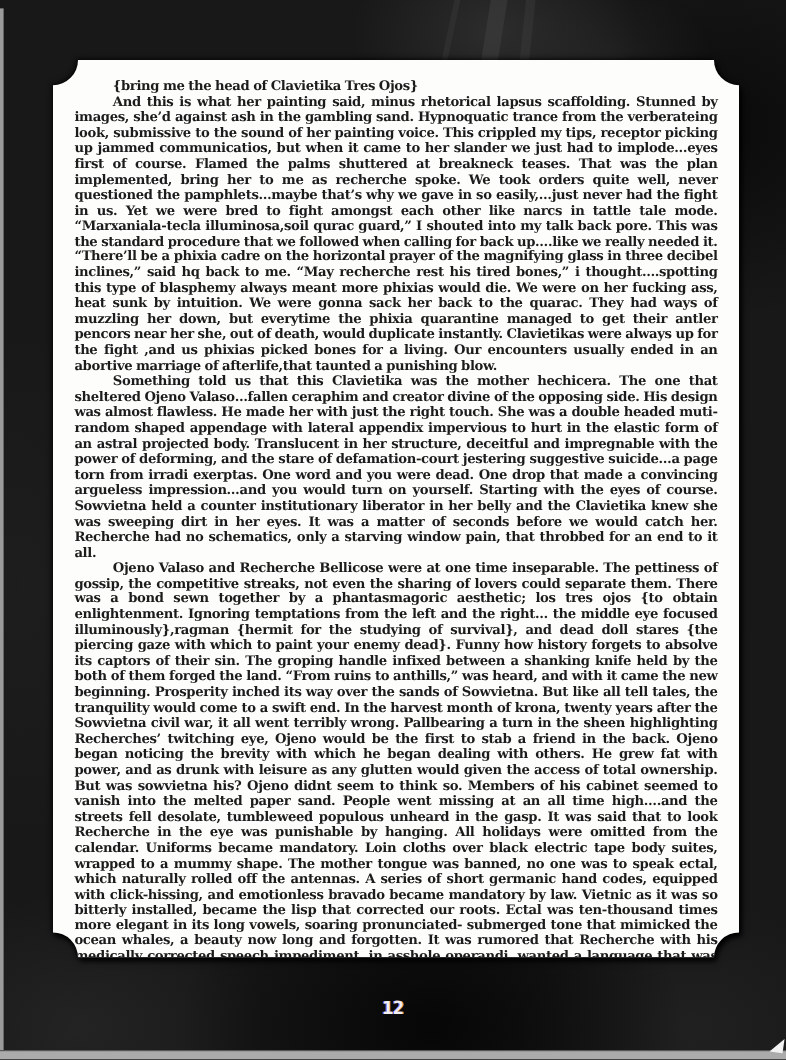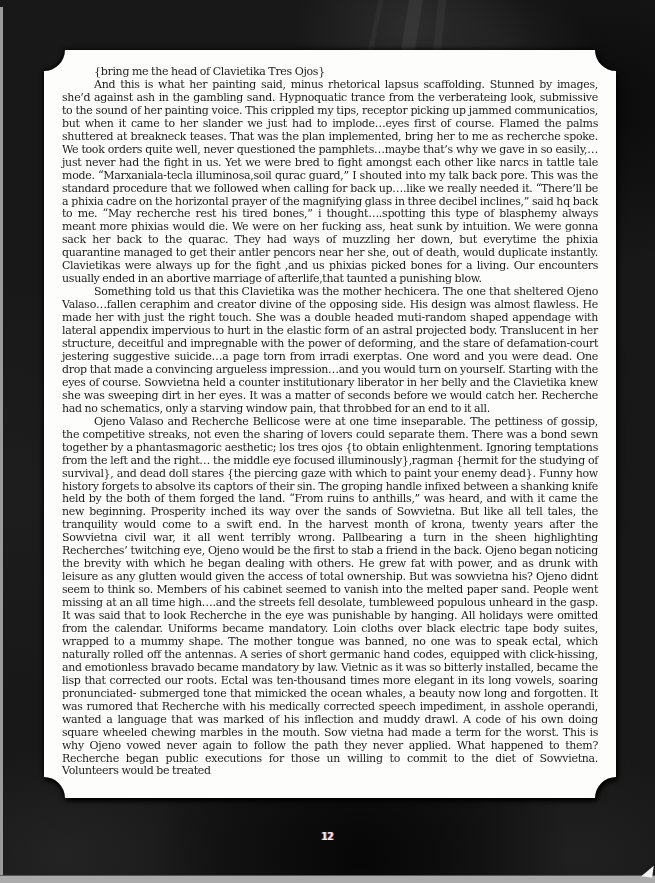--- a/index.html
+++ b/index.html
@@ -37,31 +37,31 @@
   }
 
   
   .page-wrap{
     position:absolute;left:44px;top:50px;width:572px;height:748px;
     filter:drop-shadow(2px 3px 2px rgba(0,0,0,0.9)) drop-shadow(-1px -1px 2px rgba(0,0,0,0.8));
   }
   .page{
     width:572px;height:748px;background:#fdfdfb;box-sizing:border-box;
     clip-path:path("M 21 0 L 551 0 A 21 21 0 0 0 572 21 L 572 727 A 21 21 0 0 0 551 748 L 21 748 A 21 21 0 0 0 0 727 L 0 21 A 21 21 0 0 0 21 0 Z");
-    padding:16px 18px 22px 18px;overflow:hidden;
+    padding:16px 18px 22px 18px;overflow:hidden;font-weight:bold;
   }
   .page p{
     margin:0;color:#1c1c1c;
     font-size:11px;line-height:12.95px;letter-spacing:-0.3px;word-spacing:-0.4px;
     text-align:justify;text-indent:32px;
   }
 
   .page-number{
     position:absolute;left:0;top:831px;width:655px;text-align:center;
-    font-family:"DejaVu Sans Mono", monospace;font-size:10px;font-weight:bold;
+    font-family:"DejaVu Sans Mono", monospace;font-size:15px;font-weight:bold;
     color:#efefef;text-shadow:-1px 0 0 #5a6cff, 1px 0 0 #ff9a3c;
   }
 </style>
 </head>
 <body>
 
 <div class="backdrop">
   <div class="slash a"></div>
   <div class="slash b"></div>
   <div class="slash c"></div>

